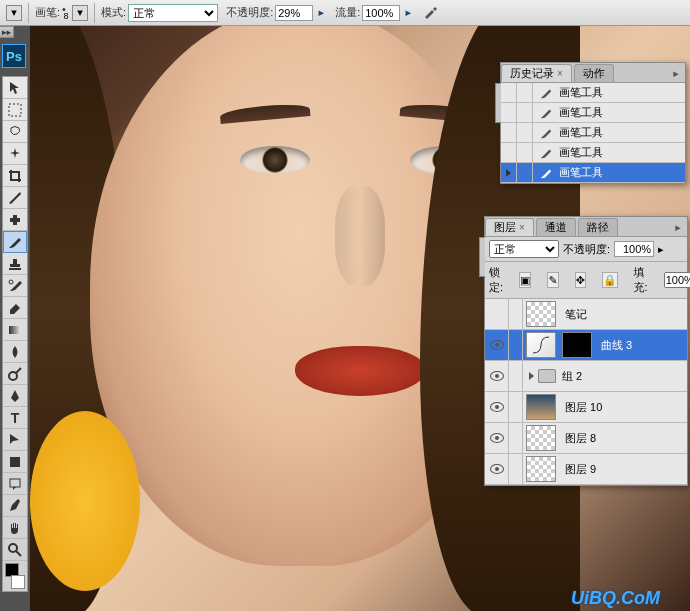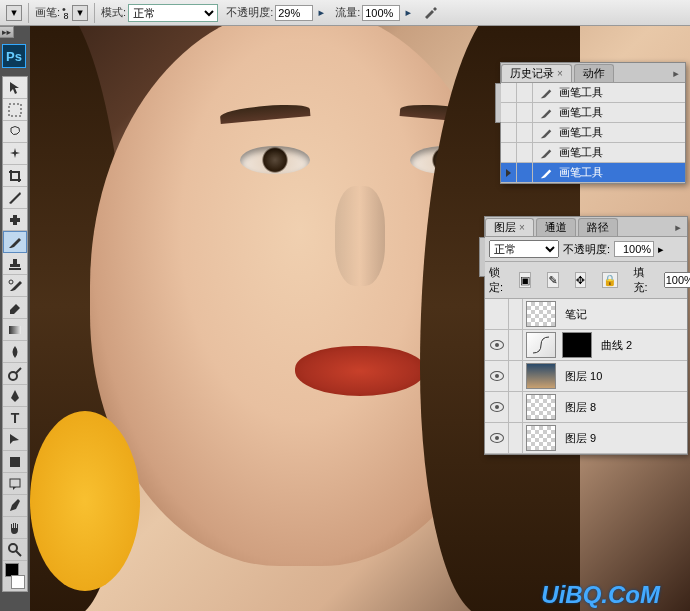--- a/index.html
+++ b/index.html
@@ -27,21 +27,21 @@
 .eye.r{left:320px;top:140px}
 .brow{position:absolute;width:90px;height:14px;background:linear-gradient(#3a2818,#5a3828);border-radius:50% 50% 0 0}
 .brow.l{left:130px;top:100px;transform:rotate(-5deg)}
 .brow.r{left:310px;top:100px;transform:rotate(5deg)}
 .nose{position:absolute;left:245px;top:180px;width:50px;height:100px;background:linear-gradient(90deg,rgba(0,0,0,0.1),transparent,rgba(0,0,0,0.15));border-radius:40%}
 .lips{position:absolute;left:205px;top:340px;width:130px;height:50px;background:radial-gradient(ellipse,#c8402a 0%,#a83020 60%,#882010 100%);border-radius:50% 50% 55% 55%}
 .hair{position:absolute;background:linear-gradient(#2a1808,#4a3018,#2a1808)}
 .hair.l{left:-40px;top:-30px;width:140px;height:620px;border-radius:0 60% 40% 0}
 .hair.r{right:110px;top:-30px;width:160px;height:620px;border-radius:60% 0 0 40%}
 .yellow{position:absolute;left:0;bottom:20px;width:110px;height:180px;background:radial-gradient(#f8c030,#e8a010);border-radius:50%}
-.watermark{position:absolute;right:30px;bottom:2px;color:#4af;font-weight:bold;font-size:24px;font-style:italic;text-shadow:0 0 3px #048}
+.watermark{position:absolute;right:30px;bottom:2px;color:#4af;font-weight:bold;font-size:18px;font-style:italic;text-shadow:0 0 3px #048}
 .panel{position:absolute;background:#d8d8d8;border:1px solid #888;box-shadow:2px 2px 6px rgba(0,0,0,0.4)}
 .panel .tabs{height:20px;background:#c8c8c8;display:flex;align-items:flex-end;border-bottom:1px solid #999;gap:2px}
 .panel .tab{height:18px;padding:2px 8px;background:#d8d8d8;border:1px solid #999;border-bottom:none;border-radius:3px 3px 0 0;cursor:pointer;display:flex;align-items:center;gap:3px}
 .panel .tab.inact{background:#b8b8b8}
 .panel .tabx{font-size:10px;color:#666;cursor:pointer}
 .panel .menu{position:absolute;right:2px;top:3px;width:14px;height:14px;display:flex;align-items:center;justify-content:center;color:#555}
 .histrow{height:20px;display:flex;align-items:center;border-bottom:1px solid #bbb;background:#e8e8e8;cursor:pointer}
 .histrow.sel{background:#3875d7;color:#fff}
 .histrow .hcol{width:16px;height:20px;border-right:1px solid #bbb;display:flex;align-items:center;justify-content:center}
 .histrow .hicon{width:18px;height:18px;margin:0 4px;display:flex;align-items:center;justify-content:center}
@@ -340,32 +340,41 @@
     <input type="text" value="100%" style="">
 
   </div>
   <div class="layerlist">
     <div class="lrow">
         <div class="vis"></div>
         <div class="link"></div>
         <div class="thumb trans"></div>
         <span class="lname">笔记</span>
       </div>
-    <div class="lrow">
+    <div class="lrow sel">
         <div class="vis">
           <span class="eyeicon"></span>
         </div>
         <div class="link"></div>
         <div class="thumb curves">
           <svg width="20" height="20" viewBox="0 0 20 20">
             <path d="M2 18 Q10 18 10 10 Q10 2 18 2" stroke="#333" fill="none"></path>
           </svg>
         </div>
         <div class="thumb mask"></div>
-        <span class="lname">曲线 2</span>
+        <span class="lname">曲线 3</span>
+      </div>
+    <div class="lrow">
+        <div class="vis">
+          <span class="eyeicon"></span>
+        </div>
+        <div class="link"></div>
+        <span class="tri" style="margin-left:6px"></span>
+        <div class="folder"></div>
+        <span class="lname">组 2</span>
       </div>
     <div class="lrow">
         <div class="vis">
           <span class="eyeicon"></span>
         </div>
         <div class="link"></div>
         <div class="thumb img"></div>
         <span class="lname">图层 10</span>
       </div>
     <div class="lrow">

